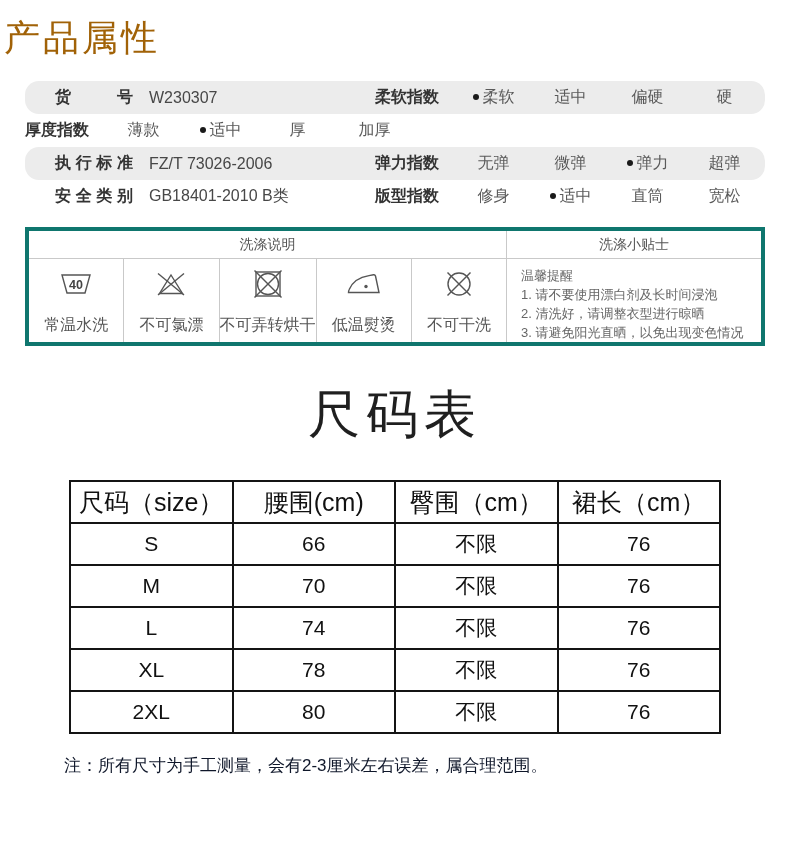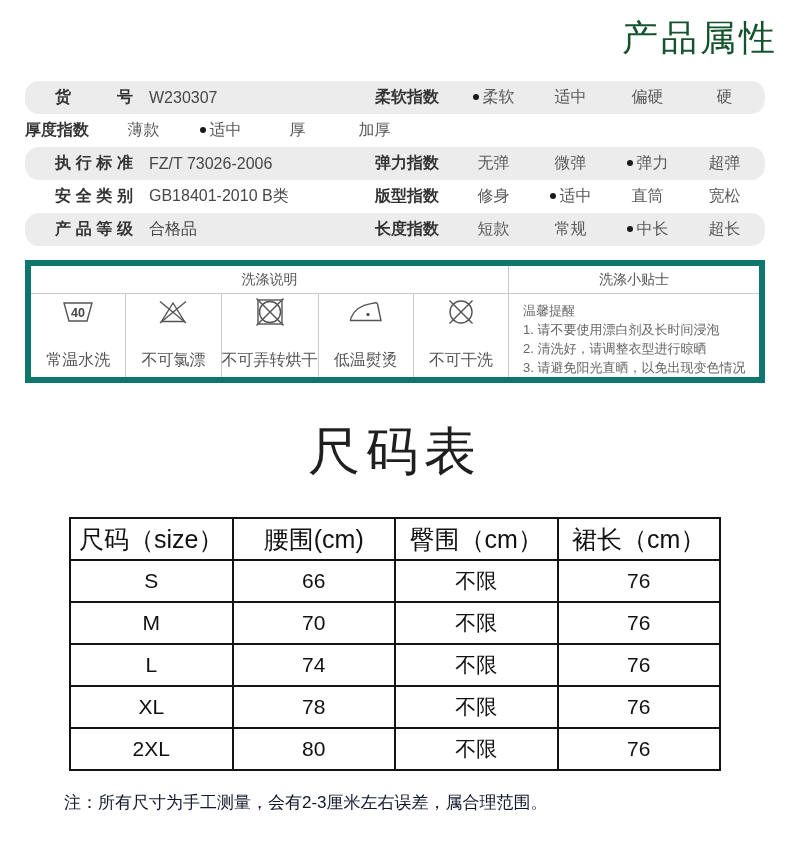--- a/index.html
+++ b/index.html
@@ -2,40 +2,40 @@
 <html><head>
 <meta charset="utf-8">
 <style>
   html,body{margin:0;padding:0;}
   body{
     width:790px;height:861px;background:#ffffff;
     font-family:"Liberation Sans","DejaVu Sans",sans-serif;
     color:#333;overflow:hidden;
   }
   .title{
-    text-align:right;font-size:36px;font-weight:300;color:#14532d;
-    margin:14px 12px 18px;letter-spacing:3px;
+    text-align:left;font-size:36px;font-weight:300;color:#a16207;
+    margin:14px 4px 18px;letter-spacing:3px;
   }
   
   .attr-section{margin:0 25px;}
   .attr-row{display:flex;align-items:center;height:33px;}
   .attr-row.stripe{background:#ececec;border-radius:14px;}
   .attr-left{width:350px;box-sizing:border-box;display:flex;align-items:center;padding-left:30px;}
   .attr-label{width:78px;font-weight:bold;font-size:16px;color:#333;text-align:justify;text-align-last:justify;}
   .attr-value{margin-left:16px;font-size:16px;color:#474747;}
   .idx-right{flex:1;display:flex;align-items:center;}
   .idx-label{font-weight:bold;font-size:16px;color:#333;width:80px;}
   .idx-opt{width:77px;text-align:center;font-size:16px;color:#5a5a5a;white-space:nowrap;}
   .dot{display:inline-block;width:6px;height:6px;border-radius:50%;background:#1a1a1a;margin-right:4px;vertical-align:2px;}
   
-  .wash-section{margin:14px 25px 0;display:flex;border:6px solid #0f766e;box-sizing:border-box;}
+  .wash-section{margin:14px 25px 0;display:flex;border:4px solid #0f766e;box-sizing:border-box;}
   .wash-left{width:478px;border-right:1px solid #c9c9c9;box-sizing:border-box;}
   .wash-header{height:27px;line-height:27px;text-align:center;font-size:14px;color:#555;border-bottom:1px solid #c9c9c9;}
   .wash-icons{display:flex;height:83px;}
-  .wash-cell{flex:1;display:flex;flex-direction:column;align-items:center;justify-content:flex-start;gap:16px;border-left:1px solid #c9c9c9;}
+  .wash-cell{flex:1;display:flex;flex-direction:column;align-items:center;justify-content:center;gap:9px;border-left:1px solid #c9c9c9;}
   .wash-cell:first-child{border-left:none;}
   .wash-cell svg{width:36px;height:36px;stroke:#555;fill:none;stroke-width:1.4;}
   .svgt{stroke:none;fill:#444;font-size:12.5px;font-weight:bold;font-family:inherit;}
   .wash-icon-label{font-size:16px;color:#555;white-space:nowrap;}
   .wash-right{flex:1;}
   .tips-body{padding:7px 8px 0 14px;font-size:13px;color:#666;line-height:19px;}
   
   .size-title{
     text-align:center;font-size:52px;font-weight:400;color:#1f1f1f;
     margin:34px 0 30px;letter-spacing:6px;
@@ -98,33 +98,20 @@
           <span class="attr-value">GB18401-2010 B类</span>
         </div>
         <div class="idx-right">
           <span class="idx-label">版型指数</span>
           <span class="idx-opt"><span>修身</span></span>
           <span class="idx-opt"><span class="dot"></span><span>适中</span></span>
           <span class="idx-opt"><span>直筒</span></span>
           <span class="idx-opt"><span>宽松</span></span>
         </div>
       </div>
-      <div class="attr-row stripe">
-        <div class="attr-left">
-          <span class="attr-label">产品等级</span>
-          <span class="attr-value">合格品</span>
-        </div>
-        <div class="idx-right">
-          <span class="idx-label">长度指数</span>
-          <span class="idx-opt"><span>短款</span></span>
-          <span class="idx-opt"><span>常规</span></span>
-          <span class="idx-opt"><span class="dot"></span><span>中长</span></span>
-          <span class="idx-opt"><span>超长</span></span>
-        </div>
-      </div>
     </div>
 
   <div class="wash-section">
     <div class="wash-left">
       <div class="wash-header">洗涤说明</div>
       <div class="wash-icons" id="washIcons">
           <div class="wash-cell">
             <span><svg viewBox="0 0 36 36">
                 <polygon points="4,9 32,9 27,27 9,27"></polygon>
                 <text x="18" y="22.5" text-anchor="middle" class="svgt">40</text>

